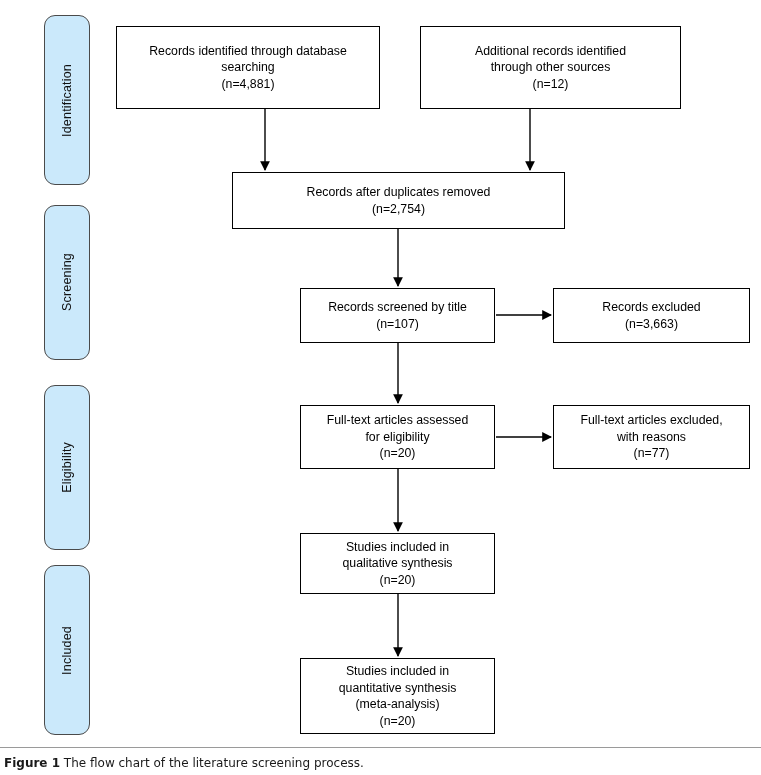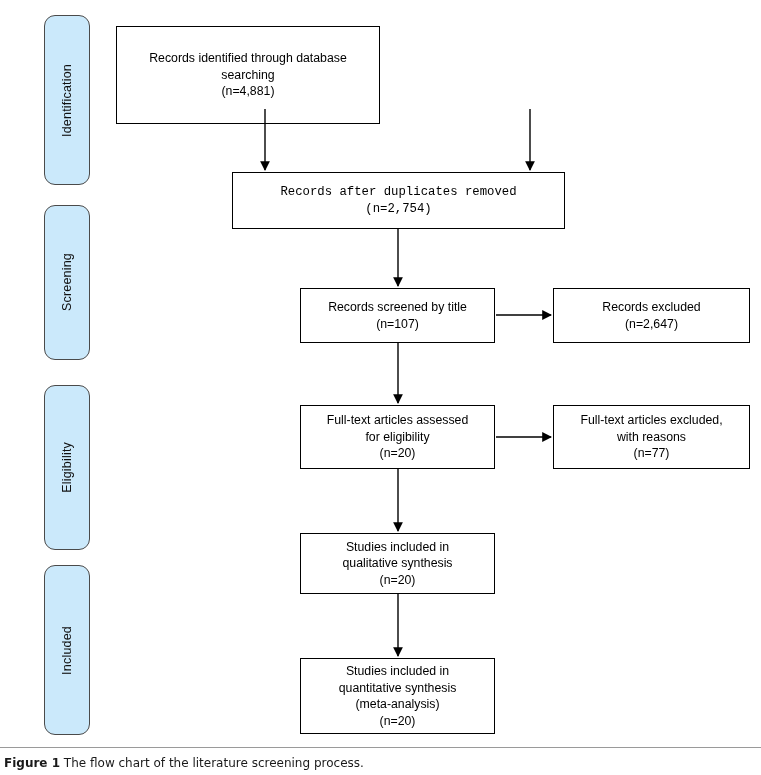--- a/index.html
+++ b/index.html
@@ -100,40 +100,45 @@
   </div>
 
   <div class="stage" style="left:44px; top:385px; width:46px; height:165px;">
     <span class="stage-text">Eligibility</span>
   </div>
 
   <div class="stage" style="left:44px; top:565px; width:46px; height:170px;">
     <span class="stage-text">Included</span>
   </div>
 
-  <div class="node" style="left:116px; top:26px; width:264px; height:98px;">
+  <div class="node" style="left:116px; top:26px; width:264px; height:83px;">
     <span class="node-text">Records identified through database
 searching
 (n=4,881)</span>
   </div>
 
+  <div class="node" style="left:420px; top:26px; width:261px; height:83px;">
+    <span class="node-text">Additional records identified
+through other sources
+(n=12)</span>
+  </div>
 
-  <div class="node" style="left:232px; top:172px; width:333px; height:57px;font-family:Liberation Mono, monospace;">
+  <div class="node" style="left:232px; top:172px; width:333px; height:57px;">
     <span class="node-text">Records after duplicates removed
 (n=2,754)</span>
   </div>
 
   <div class="node" style="left:300px; top:288px; width:195px; height:55px;">
     <span class="node-text">Records screened by title
 (n=107)</span>
   </div>
 
   <div class="node" style="left:553px; top:288px; width:197px; height:55px;">
     <span class="node-text">Records excluded
-(n=2,647)</span>
+(n=3,663)</span>
   </div>
 
   <div class="node" style="left:300px; top:405px; width:195px; height:64px;">
     <span class="node-text">Full-text articles assessed
 for eligibility
 (n=20)</span>
   </div>
 
   <div class="node" style="left:553px; top:405px; width:197px; height:64px;">
     <span class="node-text">Full-text articles excluded,

